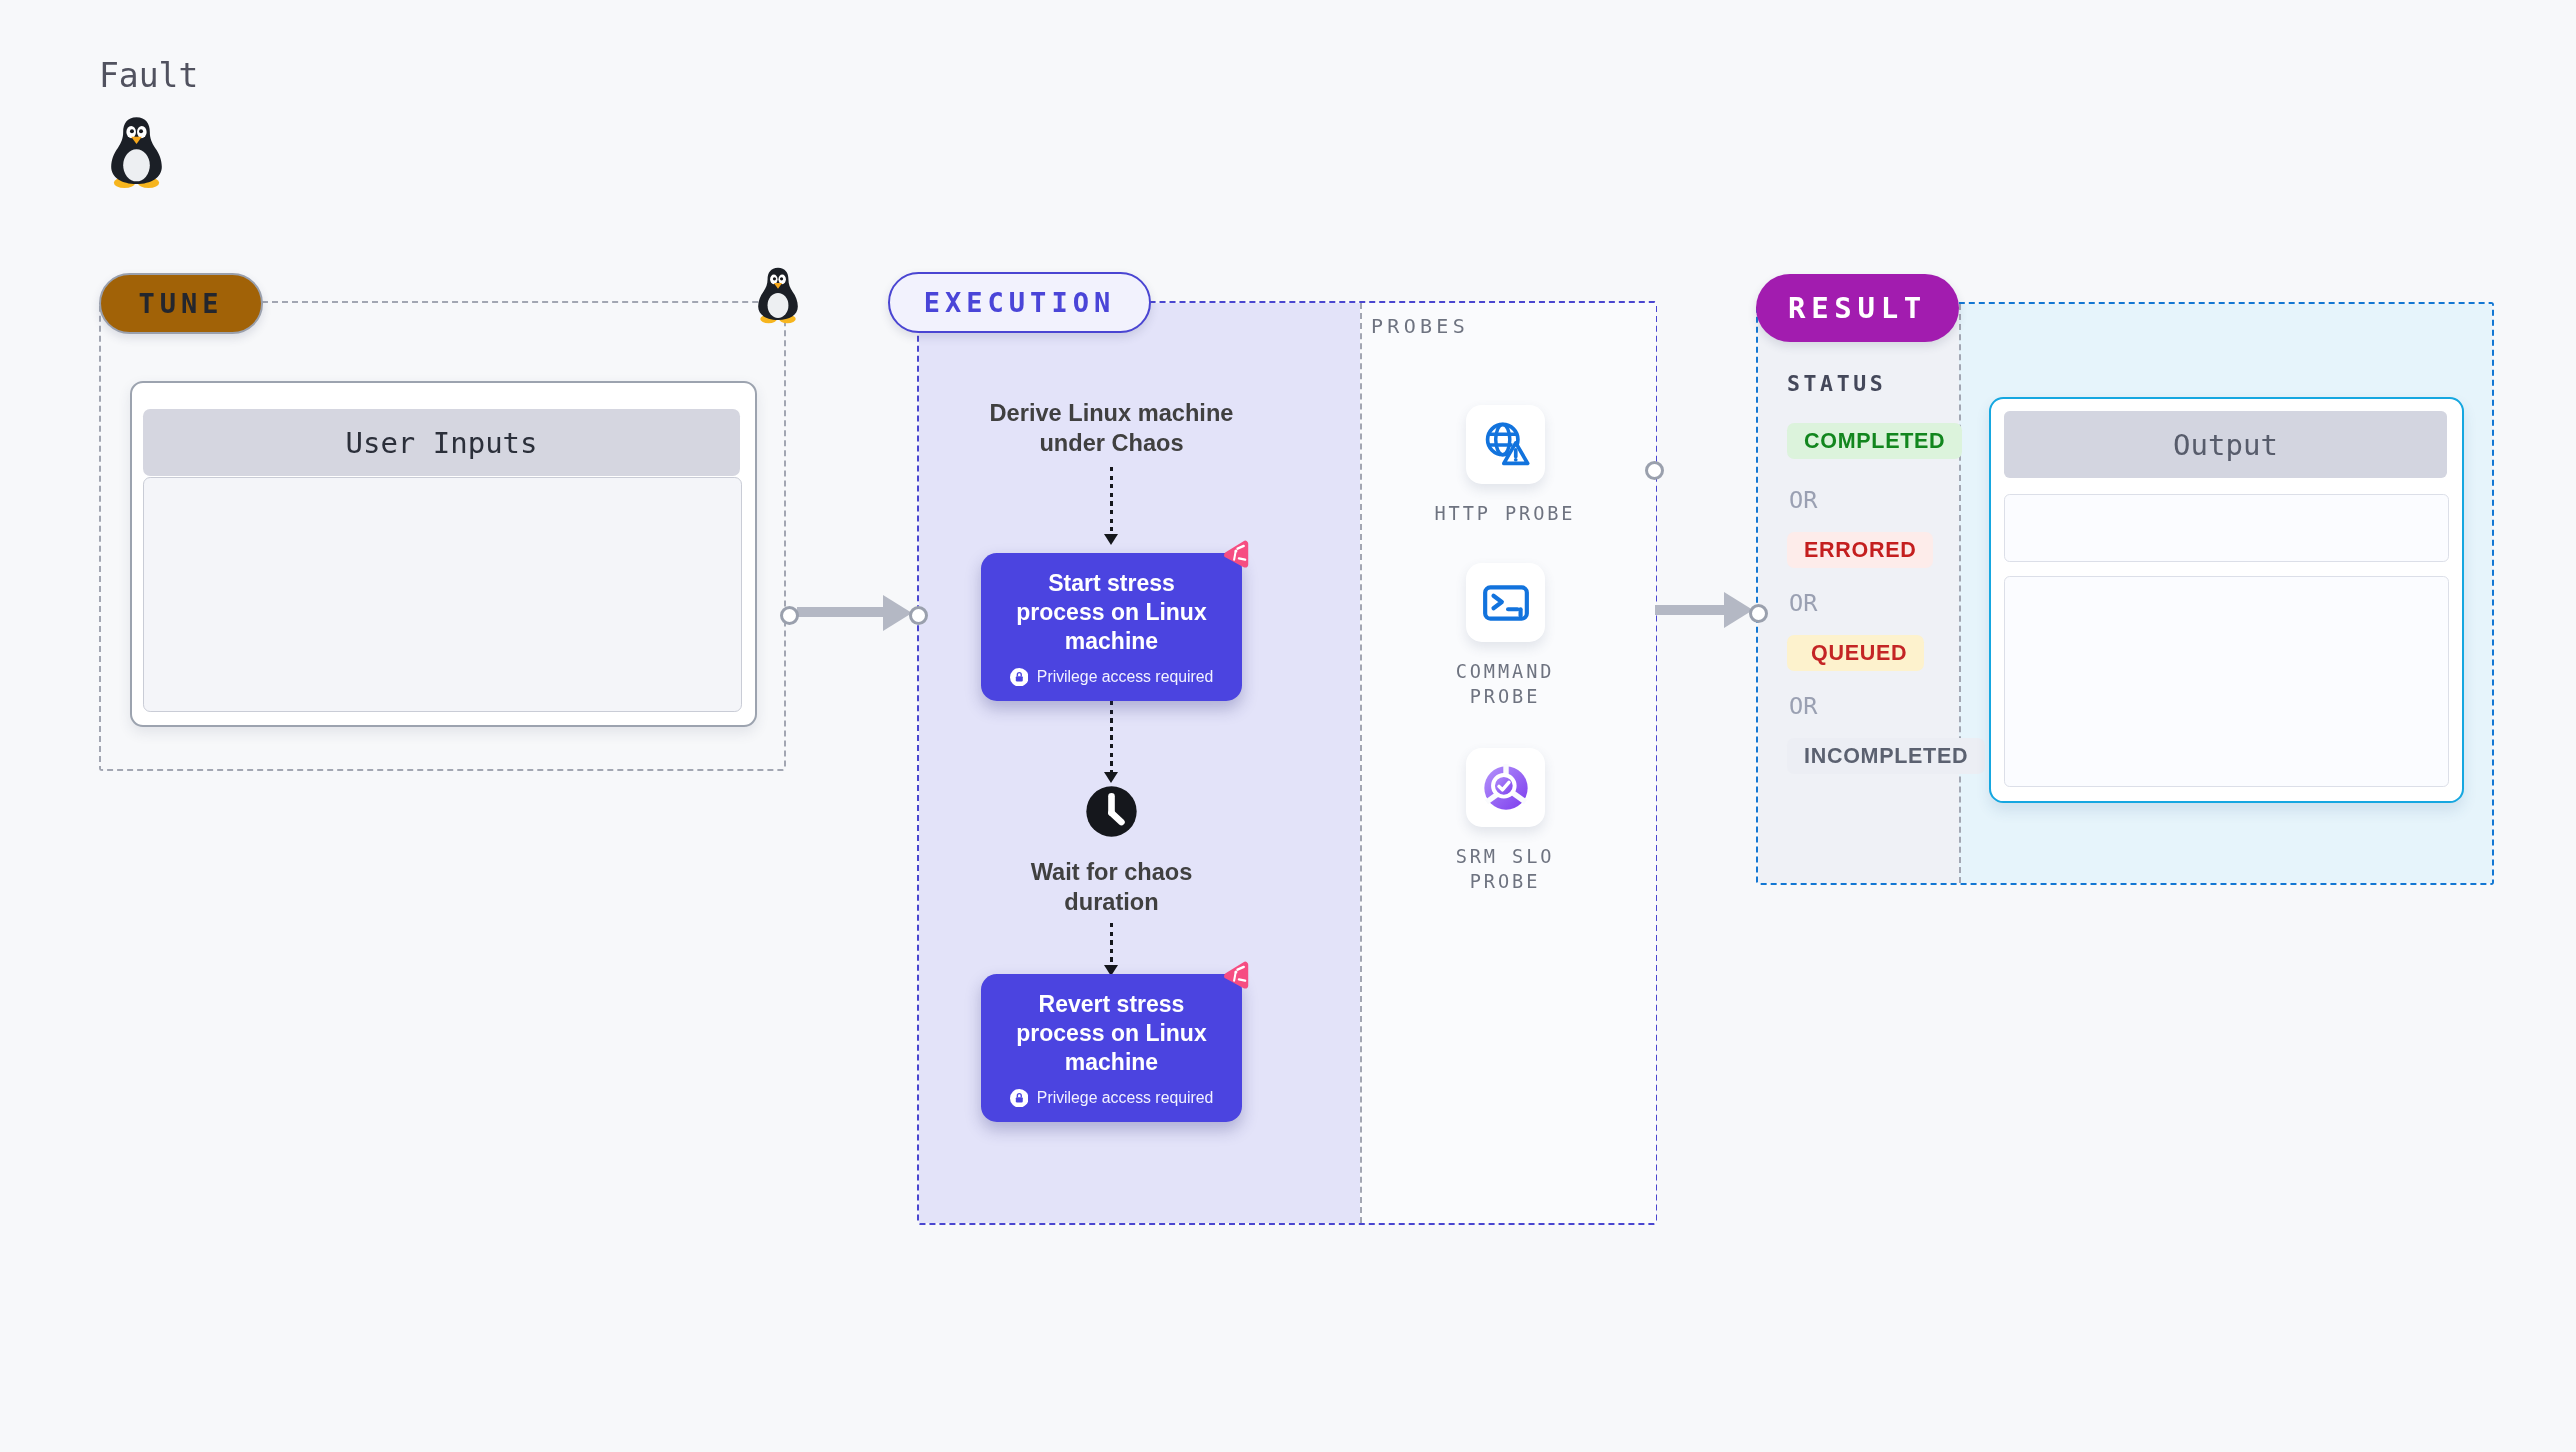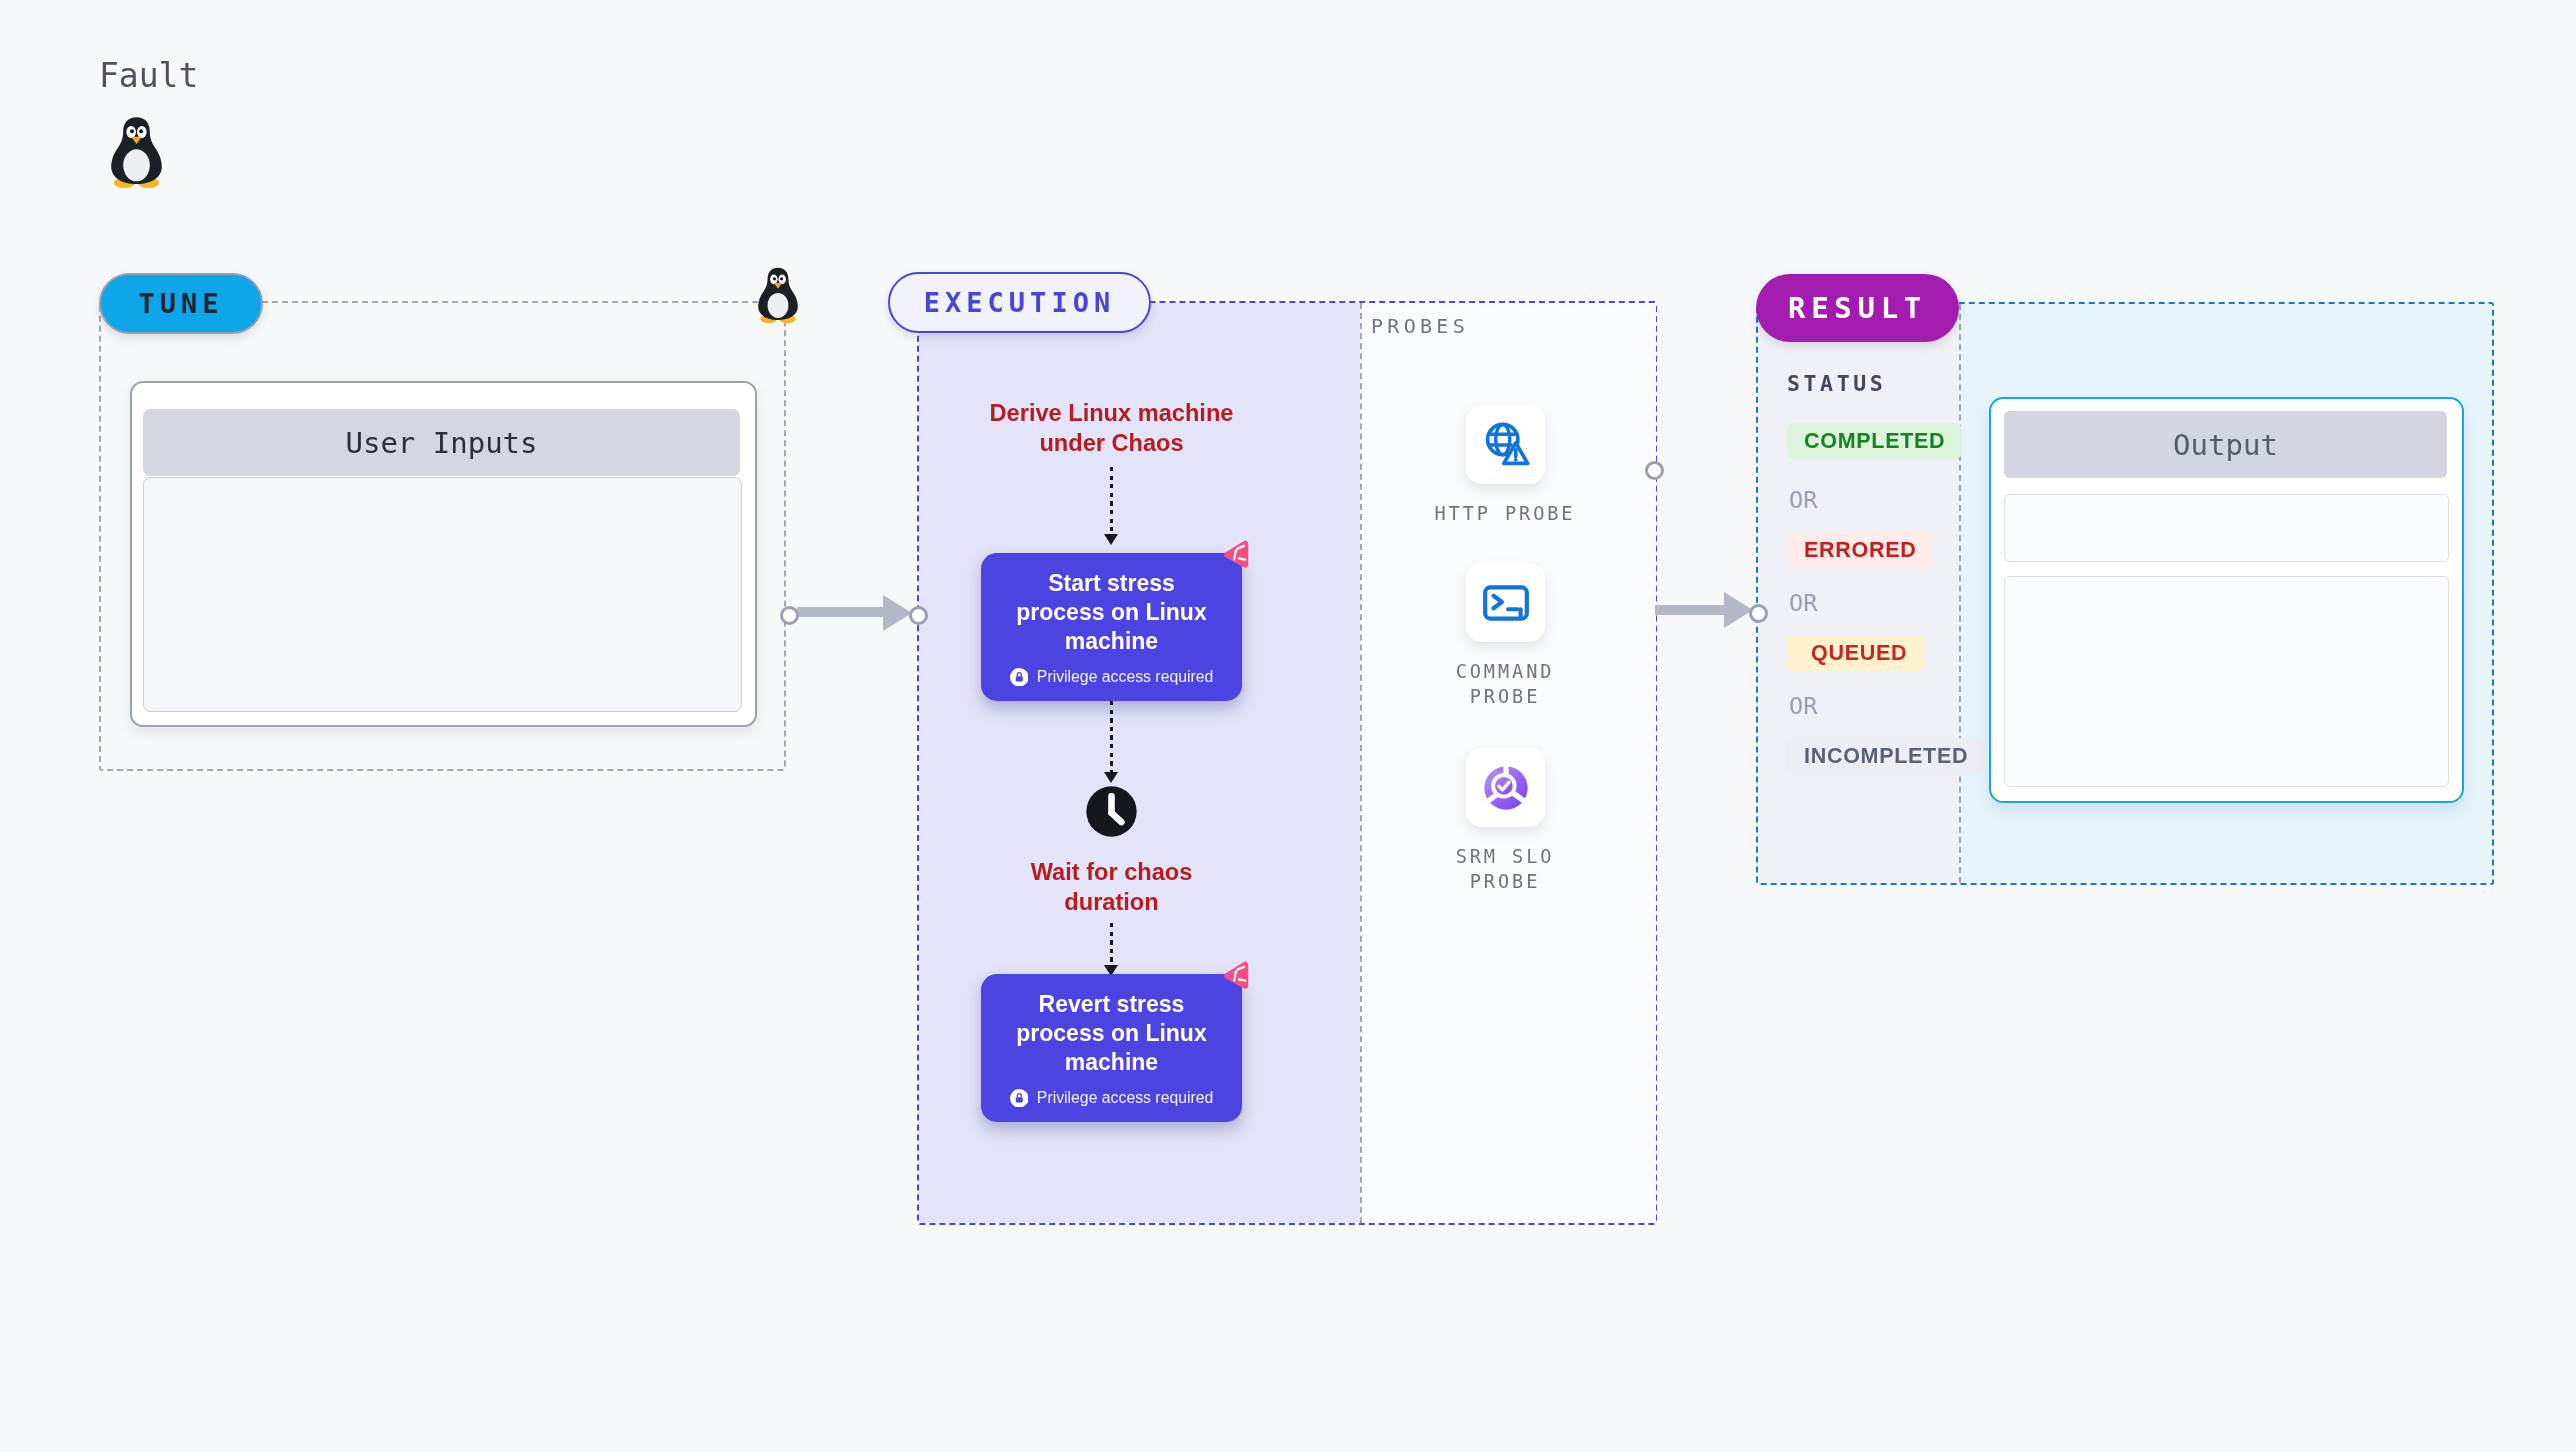--- a/index.html
+++ b/index.html
@@ -10,21 +10,21 @@
 
   
   .kicker{left:99px;top:56px;font-size:33px;color:#51525f;}
   .page-title{left:196px;top:125px;font-size:47px;font-weight:bold;color:#0b0c11;letter-spacing:-0.7px;}
   .tux-title{left:107px;top:116px;width:59px;height:72px;}
   .tux-tune{left:755px;top:262px;width:46px;height:66px;z-index:4;}
 
   
   .pill{display:flex;align-items:center;justify-content:center;border-radius:34px;z-index:5;
         box-shadow:0 4.3px 10px rgba(50,60,90,.14);}
-  .pill-tune{left:99px;top:273px;width:160px;height:57px;background:#0ea5e9;border:2.9px solid #9aa0ad;}
+  .pill-tune{left:99px;top:273px;width:160px;height:57px;background:#a16207;border:2.9px solid #9aa0ad;}
   .pill-tune span{font-size:27px;font-weight:bold;color:#23262e;letter-spacing:5px;}
   .pill-exec{left:888px;top:272px;width:259px;height:57px;background:#f2f2fd;border:2.9px solid #4a45d2;}
   .pill-exec span{font-size:27px;font-weight:bold;color:#4a45d8;letter-spacing:5px;}
   .pill-result{left:1756px;top:274px;width:203px;height:68px;background:#a21caf;border:none;}
   .pill-result span{font-size:29px;font-weight:bold;color:#ffffff;letter-spacing:5.7px;}
 
   
   .tune-box{left:99px;top:301px;width:683px;height:466px;border:2.1px dashed #a2a6b2;border-radius:2.9px;}
   .exec-box{left:917px;top:301px;width:736px;height:920px;border:2.1px dashed #4a46d0;border-radius:2.9px;}
   .exec-left{left:0;top:0;width:441px;height:100%;background:#e3e3f9;}
@@ -42,21 +42,21 @@
   .ui-body{left:143px;top:477px;width:597px;height:233px;background:#f4f5f9;border:1.4px solid #c9ccd6;border-radius:7.2px;z-index:3;}
   .row-label{left:165px;top:496px;font-size:26px;color:#23262e;}
   .tune-link{left:408px;font-size:26px;color:#2f22dd;cursor:pointer;}
 
   
   .shaft{background:#b4b8c4;height:10px;}
   .bighead{width:0;height:0;border-top:18px solid transparent;border-bottom:18px solid transparent;border-left:29px solid #b4b8c4;}
   .dot{width:13px;height:13px;border:3.6px solid #9aa0ad;border-radius:50%;background:#ffffff;z-index:6;}
 
   
-  .flow-text{font-size:23.6px;line-height:30px;font-weight:bold;color:#b91c1c;text-align:center;width:301px;}
+  .flow-text{font-size:23.6px;line-height:30px;font-weight:bold;color:#404040;text-align:center;width:301px;}
   .dotarrow{width:2.9px;background:repeating-linear-gradient(to bottom,#15171c 0 4.3px,transparent 4.3px 8.6px);}
   .dothead{position:absolute;left:-5.7px;bottom:-8.6px;width:0;height:0;
            border-left:7.2px solid transparent;border-right:7.2px solid transparent;border-top:11.5px solid #15171c;}
   .node-btn{width:261px;background:#4b44e0;border-radius:15.8px;box-shadow:0 7.2px 15.8px rgba(40,40,120,.28);
             padding:15.8px 0 14.3px 0;text-align:center;cursor:pointer;z-index:3;}
   .node-btn .bl{font-size:23px;line-height:29px;font-weight:bold;color:#ffffff;}
   .lockrow{display:flex;align-items:flex-end;justify-content:center;gap:8.6px;margin-top:12px;}
   .lockrow span{font-size:15.8px;color:#f2f2ff;}
   .ribbon{width:33px;height:33px;z-index:4;}
 

